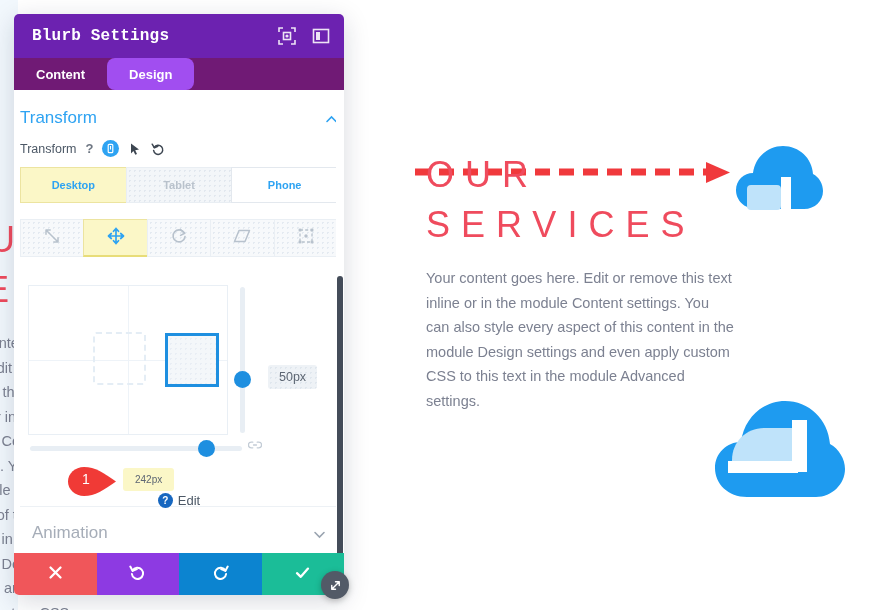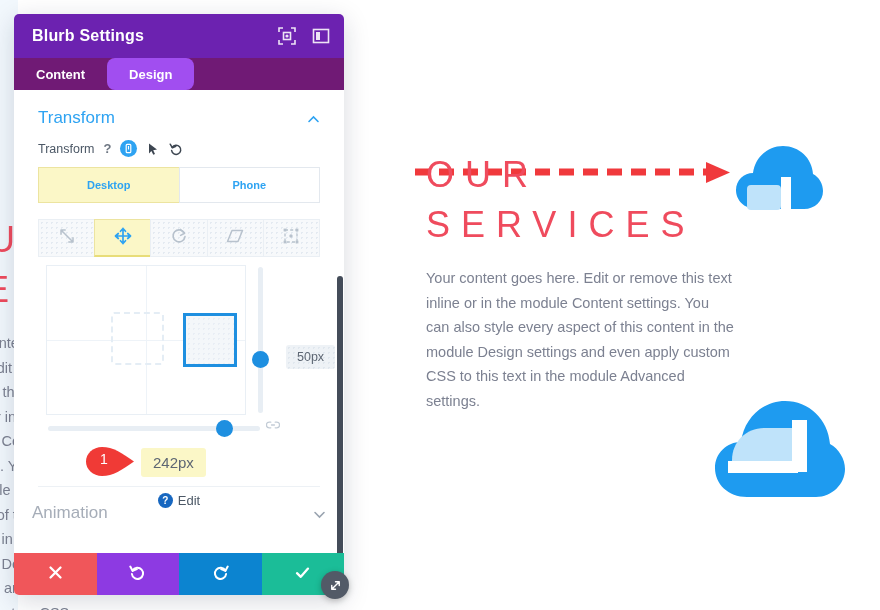--- a/index.html
+++ b/index.html
@@ -44,34 +44,34 @@
     position:absolute;left:14px;top:14px;width:330px;height:581px;
     background:#ffffff;border-radius:5px;overflow:hidden;
     box-shadow:0 6px 26px rgba(20,30,60,.17);
     display:flex;flex-direction:column;
   }
 
   .modal-header{
     height:44px;background:#6c22b0;display:flex;align-items:center;
     padding:0 14px 0 18px;flex:0 0 auto;
   }
-  .modal-title{color:#ffffff;font-size:16px;font-weight:700;flex:1 1 auto;letter-spacing:.2px;}
+  .modal-title{color:#ffffff;font-size:16px;font-weight:700;flex:1 1 auto;letter-spacing:.2px;font-family:Liberation Mono, monospace;}
   .hdr-icons{display:flex;gap:16px;align-items:center;}
   .hdr-ico{width:18px;height:18px;opacity:.88;cursor:pointer;}
 
   .tabbar{height:32px;background:#701a75;display:flex;flex:0 0 auto;}
   .tab{
     color:#fff;font-size:13px;font-weight:700;display:flex;align-items:center;
     justify-content:center;padding:0 22px;cursor:pointer;height:100%;
   }
   .tab.active{background:#a14ef0;border-radius:8px;}
 
   .modal-body{flex:1 1 auto;position:relative;overflow:hidden;background:#fff;}
 
-  .section{padding:0 24px;}
+  .section{padding:0 6px;}
   .section-head{
     display:flex;align-items:center;justify-content:space-between;
     padding:18px 0 2px 0;
   }
   .section-title{color:#2ea3f2;font-size:17px;font-weight:400;}
   .section-title.collapsed{color:#a6adb8;}
   .chev{width:13px;height:13px;}
 
   .field-row{display:flex;align-items:center;gap:9px;padding:10px 0 6px 0;}
   .field-label{font-size:12.5px;color:#4c5866;}
@@ -108,21 +108,21 @@
     background-size:5px 5px;
   }
   .mode-btn:first-child{margin-left:0;}
   .mode-btn.active{
     background:#fbf7c7;background-image:none;border-color:#ece4a0;
     border-bottom:2px solid #e8dd79;
   }
   .mode-btn svg{width:18px;height:18px;}
 
   
-  .tcanvas-wrap{position:relative;margin-top:8px;height:175px;}
+  .tcanvas-wrap{position:relative;margin-top:28px;height:175px;}
   .tcanvas{
     position:absolute;left:8px;top:0;width:198px;height:148px;
     border:1px solid #e9eff5;background:#fff;
   }
   .tcanvas .gl-v{position:absolute;left:50%;top:0;bottom:0;width:1px;background:#eef3f8;}
   .tcanvas .gl-h{position:absolute;top:50%;left:0;right:0;height:1px;background:#eef3f8;}
   .ghost-box{
     position:absolute;left:64px;top:46px;width:49px;height:49px;
     border:2px dashed #e4edf5;border-radius:3px;
   }
@@ -140,21 +140,21 @@
     background:#eef2f6;background-image:radial-gradient(#e0e7ee 1px, transparent 1px);
     background-size:5px 5px;color:#5d6673;font-size:12.5px;
   }
 
   .hslider{position:absolute;left:10px;top:161px;width:212px;height:5px;background:#e8eef4;border-radius:3px;}
   .hthumb{position:absolute;left:178px;top:155px;width:17px;height:17px;border-radius:50%;background:#1e8fe0;cursor:pointer;}
   .link-ico{position:absolute;left:228px;top:155px;font-size:11px;color:#c3ccd6;}
 
   .htip{
     position:absolute;left:103px;top:183px;padding:6px 12px;border-radius:3px;
-    background:#fbf7c7;color:#5d6673;font-size:15px;
+    background:#fbf7c7;color:#5d6673;font-size:10px;
   }
 
   .pin{
     position:absolute;left:44px;top:180px;width:56px;height:33px;
   }
   .pin .num{
     position:absolute;left:18px;top:6px;color:#fff;font-size:14px;font-weight:400;
   }
 
   .divider{height:1px;background:#edf1f5;margin-top:46px;}
@@ -293,20 +293,21 @@
         <span class="mini-ico">
           <svg viewBox="0 0 14 14" width="14" height="14">
             <path d="M3.2 5.4A4.6 4.6 0 1 1 2.6 8.4" fill="none" stroke="#3d4651" stroke-width="1.5" stroke-linecap="round"></path>
             <path d="M1.2 2.2L3.4 5.8L6.8 4.2" fill="none" stroke="#3d4651" stroke-width="1.5" stroke-linecap="round" stroke-linejoin="round"></path>
           </svg>
         </span>
       </div>
 
       <div class="device-tabs">
         <div class="dev-tab active">Desktop</div>
+        <div class="dev-tab disabled">Tablet</div>
         <div class="dev-tab">Phone</div>
       </div>
 
       <div class="mode-row">
         <div class="mode-btn">
           <span>
             <svg viewBox="0 0 18 18">
                 <path d="M3 3L15 15M3 3v4.2M3 3h4.2M15 15v-4.2M15 15h-4.2" fill="none" stroke="#b8c2cd" stroke-width="1.5" stroke-linecap="round"></path>
               </svg>
           </span>

